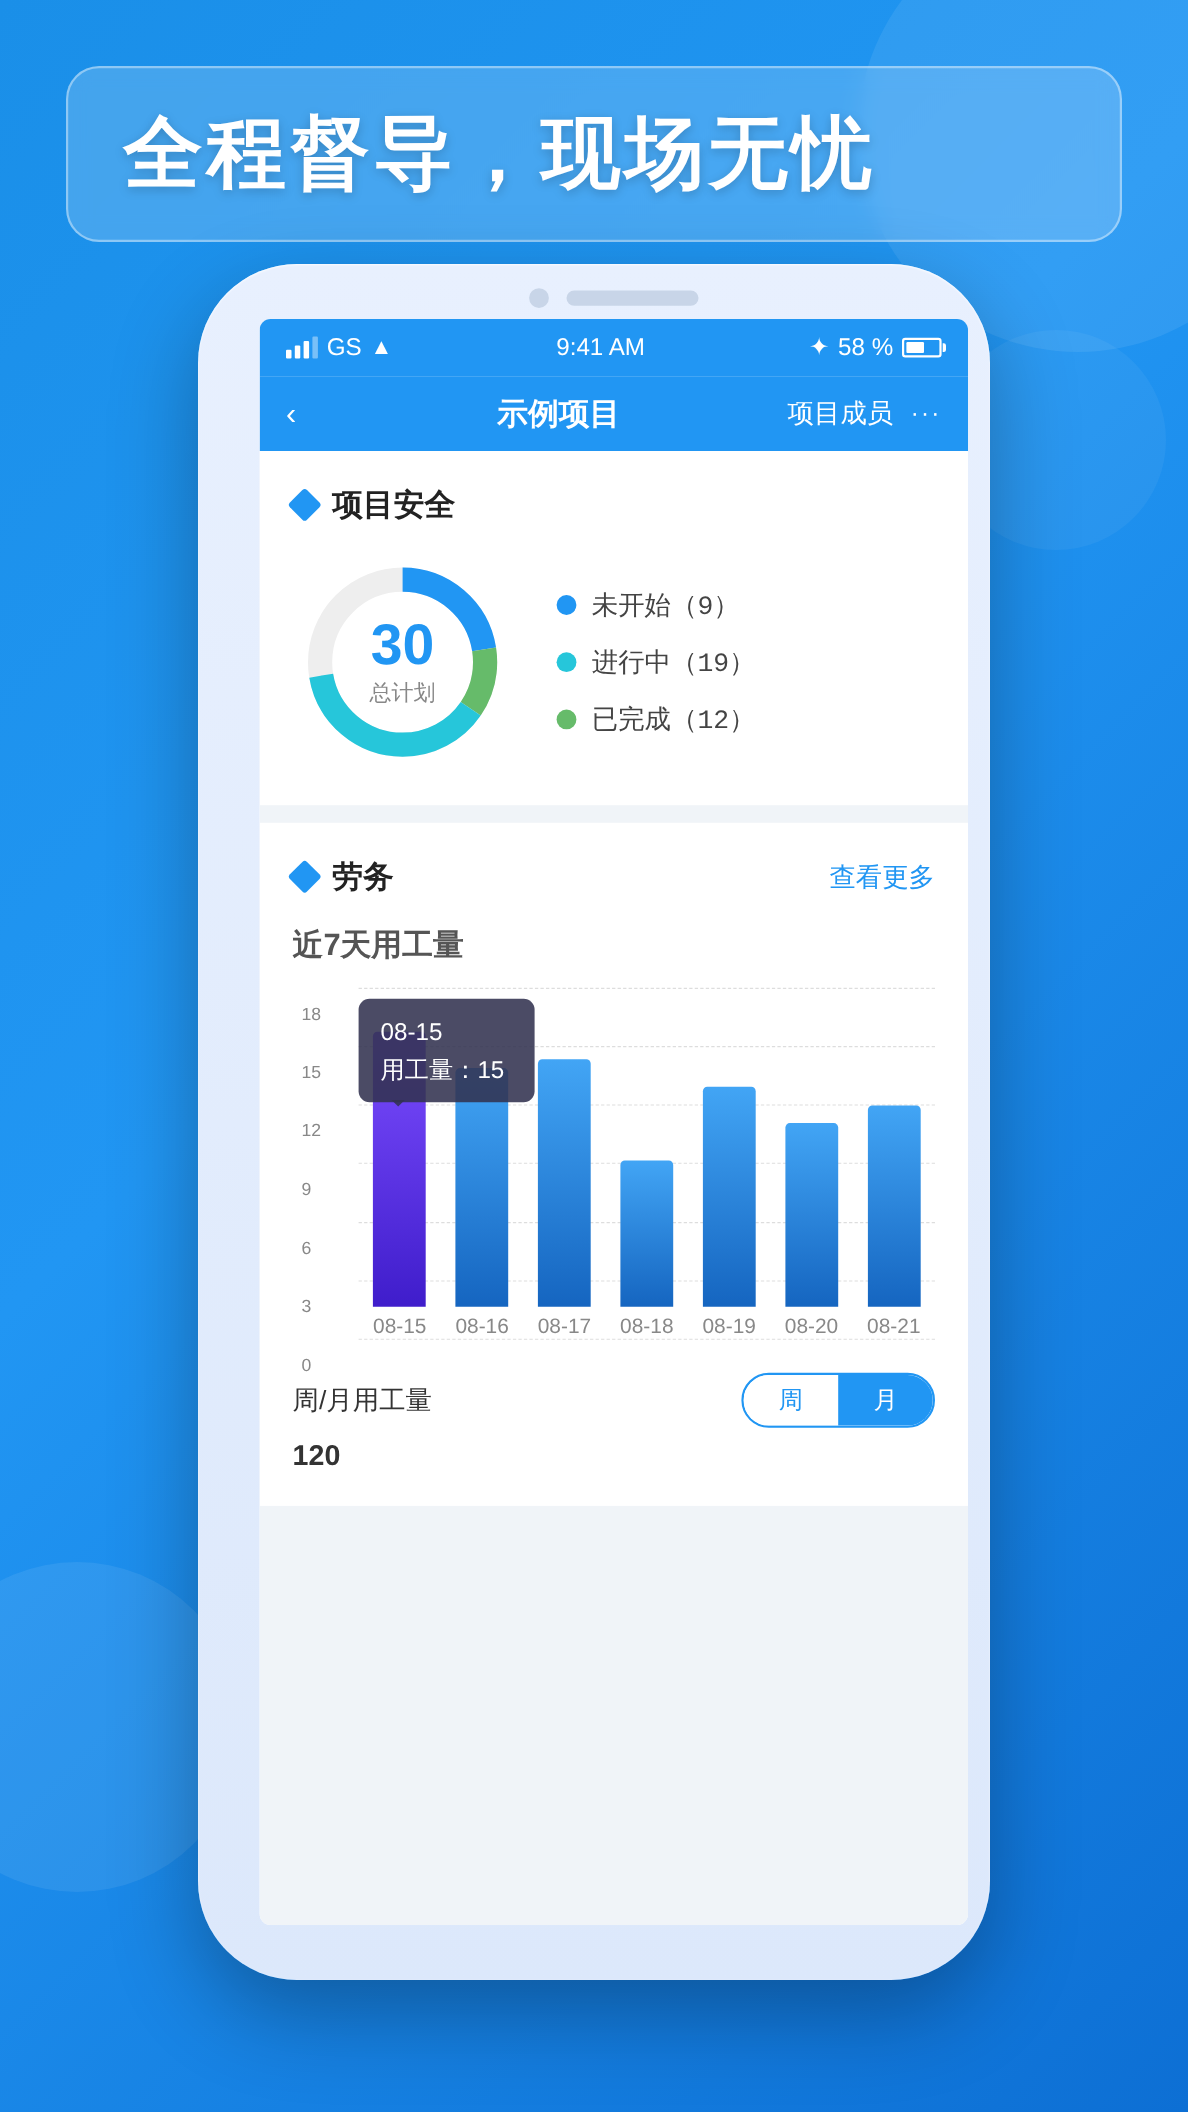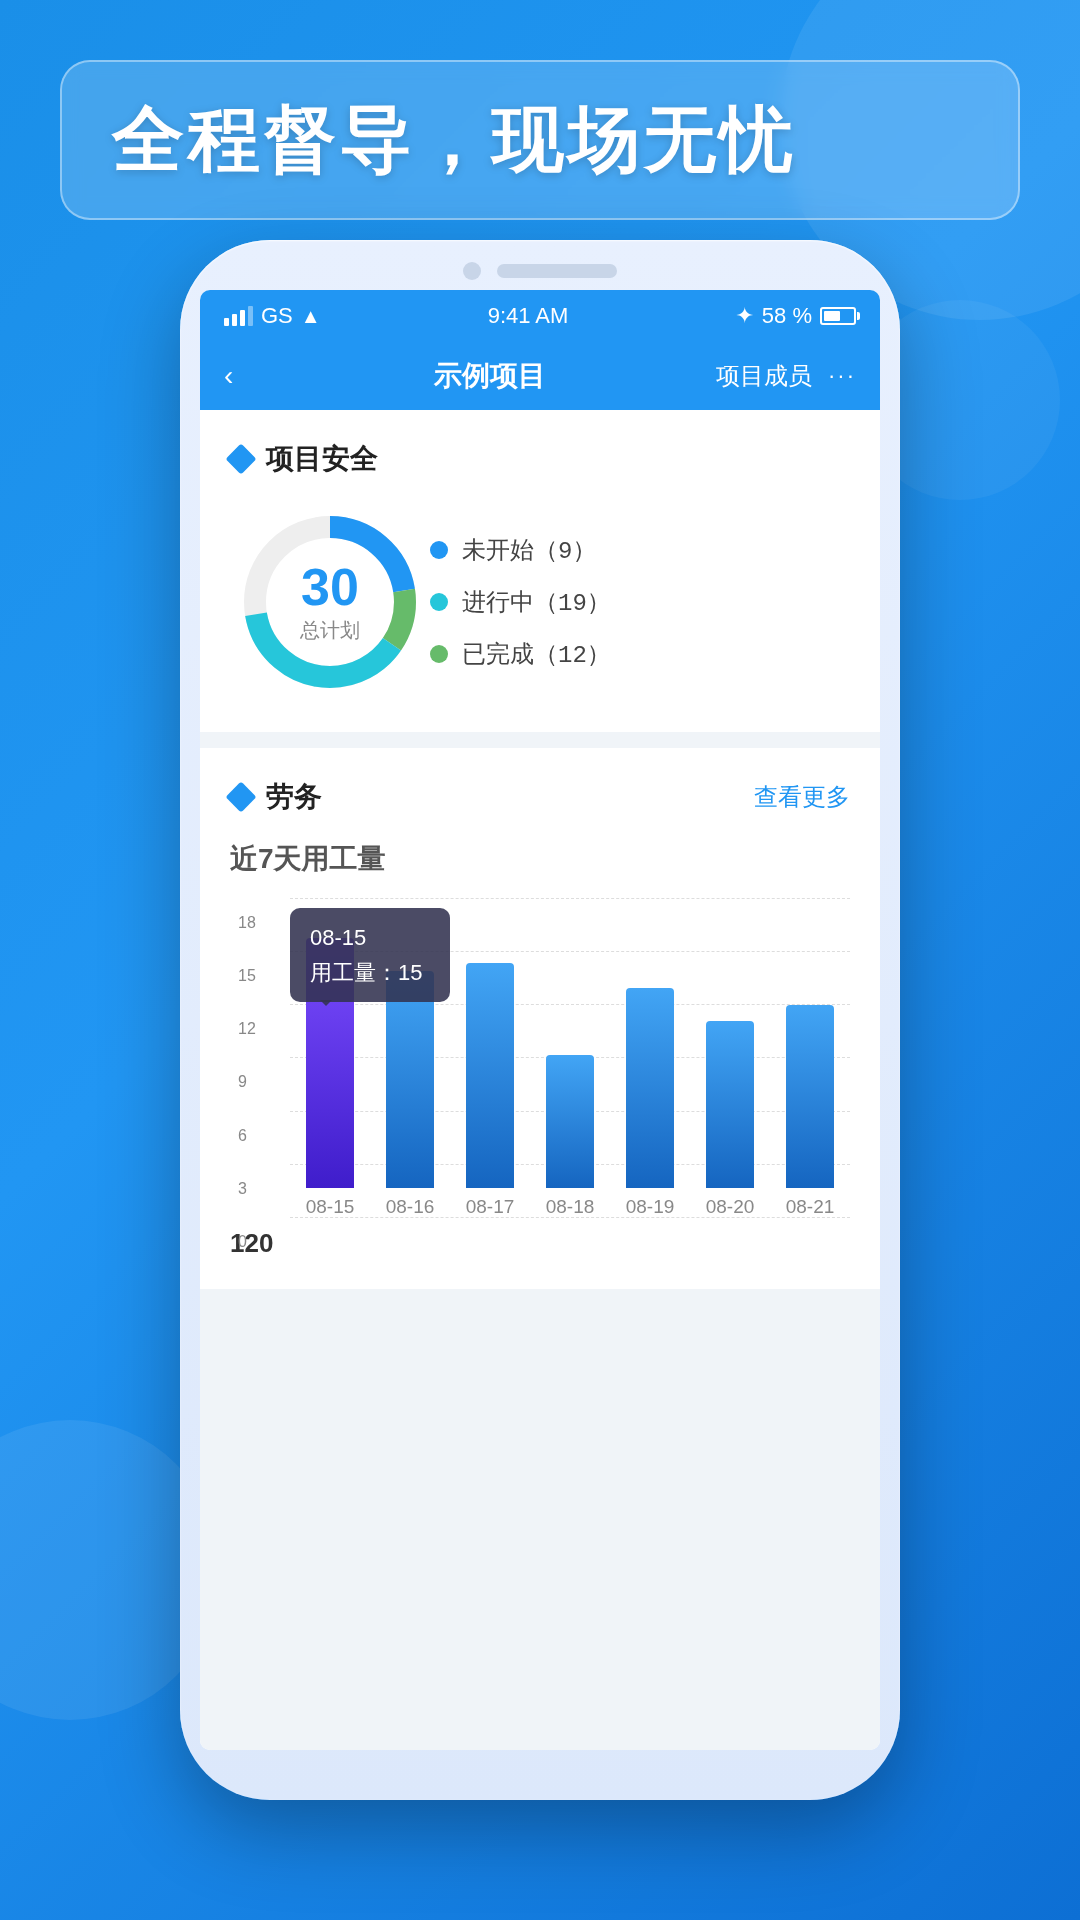--- a/index.html
+++ b/index.html
@@ -53,20 +53,21 @@
       height: 1580px;
     }
     .phone-outer {
       width: 720px;
       height: 1560px;
       background: linear-gradient(180deg, #e8f0fe 0%, #dce8fb 100%);
       border-radius: 90px;
       position: relative;
       box-shadow: 0 30px 80px rgba(0,0,0,0.3), inset 0 1px 2px rgba(255,255,255,0.8);
       overflow: hidden;
+      padding-left: 36px;
     }
     
     .phone-top-bar {
       display: flex;
       justify-content: center;
       align-items: center;
       gap: 16px;
       padding: 22px 0 10px;
     }
     .phone-speaker-dot {
@@ -209,20 +210,21 @@
     }
     .section-link {
       font-size: 24px;
       color: #2196F3;
     }
 
     
     .chart-row {
       display: flex;
       align-items: center;
+      gap: 40px;
     }
     .donut-wrapper {
       position: relative;
       width: 200px;
       height: 200px;
       flex-shrink: 0;
     }
     .donut-svg { width: 200px; height: 200px; }
     .donut-center {
       position: absolute;
@@ -572,20 +574,27 @@
                 </div>
 
                 <div class="bar-col">
                   <div class="bar" style="height:183px"></div>
                   <span class="bar-label">08-21</span>
                 </div>
               </div>
             </div>
           </div>
 
+          <div class="period-row">
+            <span class="period-label">周/月用工量</span>
+            <div class="toggle-group">
+              <div class="toggle-btn inactive">周</div>
+              <div class="toggle-btn active">月</div>
+            </div>
+          </div>
 
           <div class="bottom-value-row">
             <span class="bottom-value">120</span>
           </div>
 
         </div>
 
       </div>
 
     </div>

